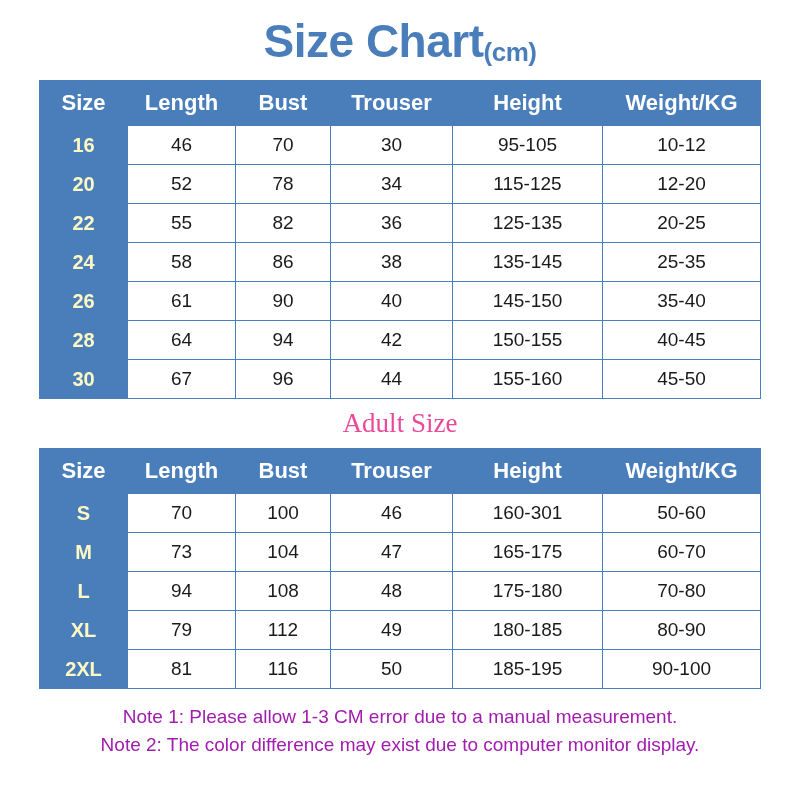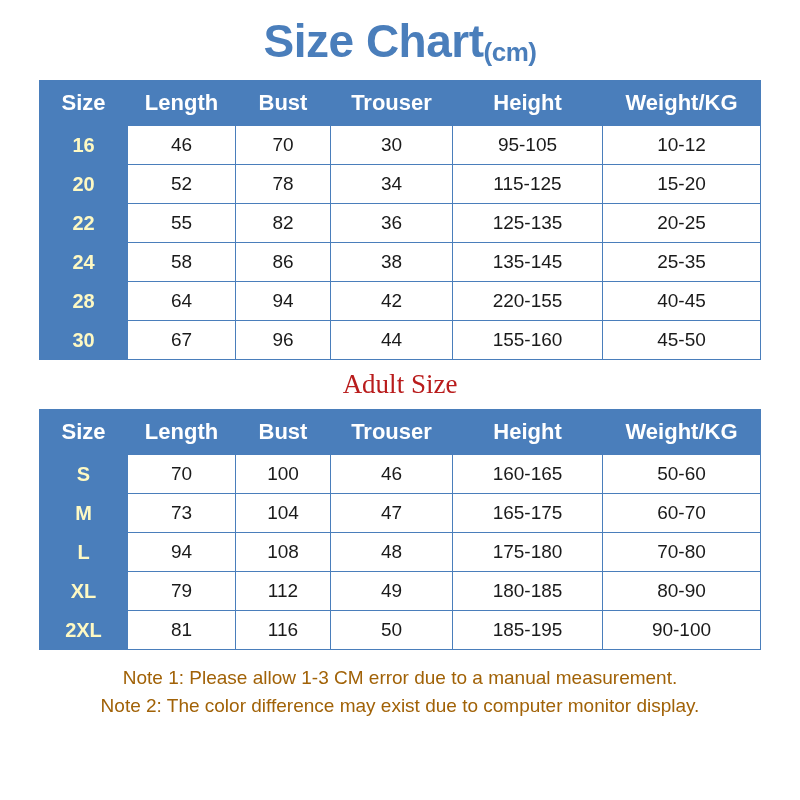--- a/index.html
+++ b/index.html
@@ -68,29 +68,29 @@
   .col-size { width: 88px; }
   .col-length { width: 108px; }
   .col-bust { width: 95px; }
   .col-trouser { width: 122px; }
   .col-height { width: 150px; }
   .col-weight { width: 158px; }
 
   .subtitle {
     text-align: center;
     font-size: 27px;
-    color: #b91c1c;
+    color: #ec4899;
     margin: 7px 0 8px 0;
     font-family: "Liberation Serif", serif;
   }
   .table-wrap-1 { margin-top: 12px; }
   .notes {
     margin-top: 14px;
     text-align: center;
-    color: #a16207;
+    color: #a21caf;
     font-size: 19px;
     line-height: 1.45;
     font-family: "Liberation Sans", sans-serif;
   }
   .note-line { white-space: nowrap; }
 </style>
 </head>
 <body>
 
 <div class="page">
@@ -127,44 +127,52 @@
           <td>30</td>
           <td>95-105</td>
           <td>10-12</td>
         </tr>
         <tr>
           <td class="sizecell">20</td>
           <td>52</td>
           <td>78</td>
           <td>34</td>
           <td>115-125</td>
-          <td>15-20</td>
+          <td>12-20</td>
         </tr>
         <tr>
           <td class="sizecell">22</td>
           <td>55</td>
           <td>82</td>
           <td>36</td>
           <td>125-135</td>
           <td>20-25</td>
         </tr>
         <tr>
           <td class="sizecell">24</td>
           <td>58</td>
           <td>86</td>
           <td>38</td>
           <td>135-145</td>
           <td>25-35</td>
         </tr>
         <tr>
+          <td class="sizecell">26</td>
+          <td>61</td>
+          <td>90</td>
+          <td>40</td>
+          <td>145-150</td>
+          <td>35-40</td>
+        </tr>
+        <tr>
           <td class="sizecell">28</td>
           <td>64</td>
           <td>94</td>
           <td>42</td>
-          <td>220-155</td>
+          <td>150-155</td>
           <td>40-45</td>
         </tr>
         <tr>
           <td class="sizecell">30</td>
           <td>67</td>
           <td>96</td>
           <td>44</td>
           <td>155-160</td>
           <td>45-50</td>
         </tr>
@@ -193,21 +201,21 @@
           <th>Height</th>
           <th>Weight/KG</th>
         </tr>
       </thead>
       <tbody>
         <tr>
           <td class="sizecell">S</td>
           <td>70</td>
           <td>100</td>
           <td>46</td>
-          <td>160-165</td>
+          <td>160-301</td>
           <td>50-60</td>
         </tr>
         <tr>
           <td class="sizecell">M</td>
           <td>73</td>
           <td>104</td>
           <td>47</td>
           <td>165-175</td>
           <td>60-70</td>
         </tr>

